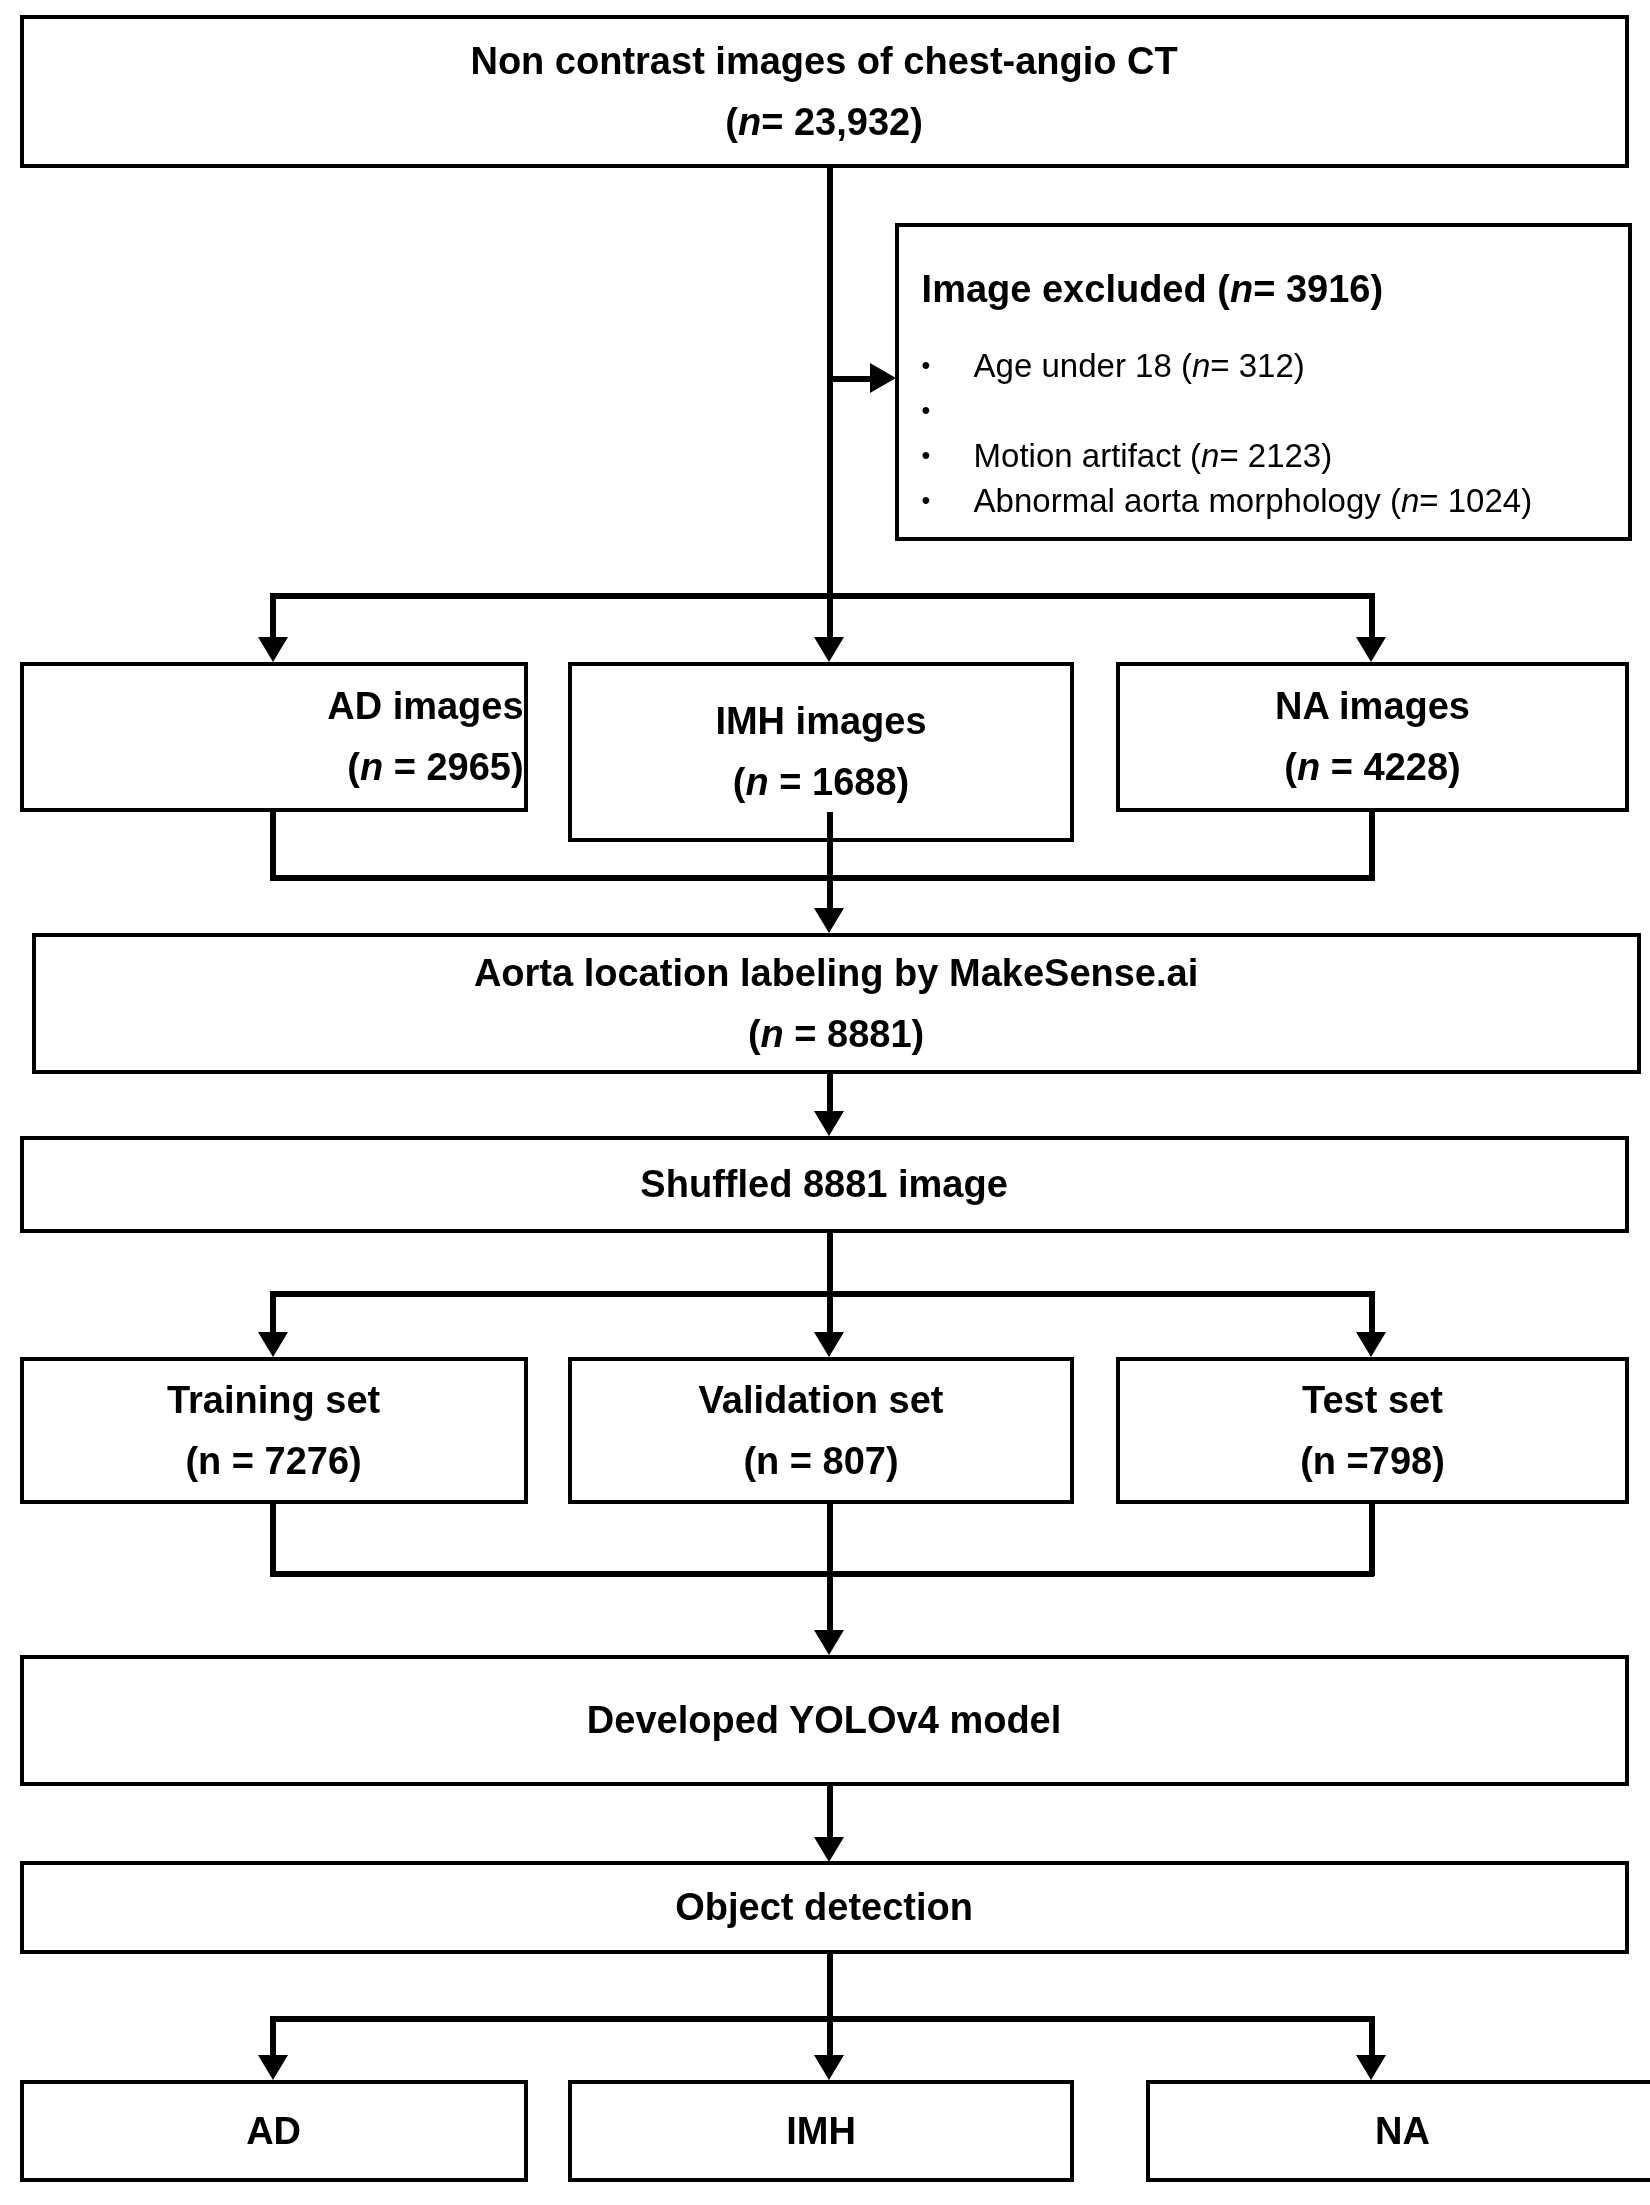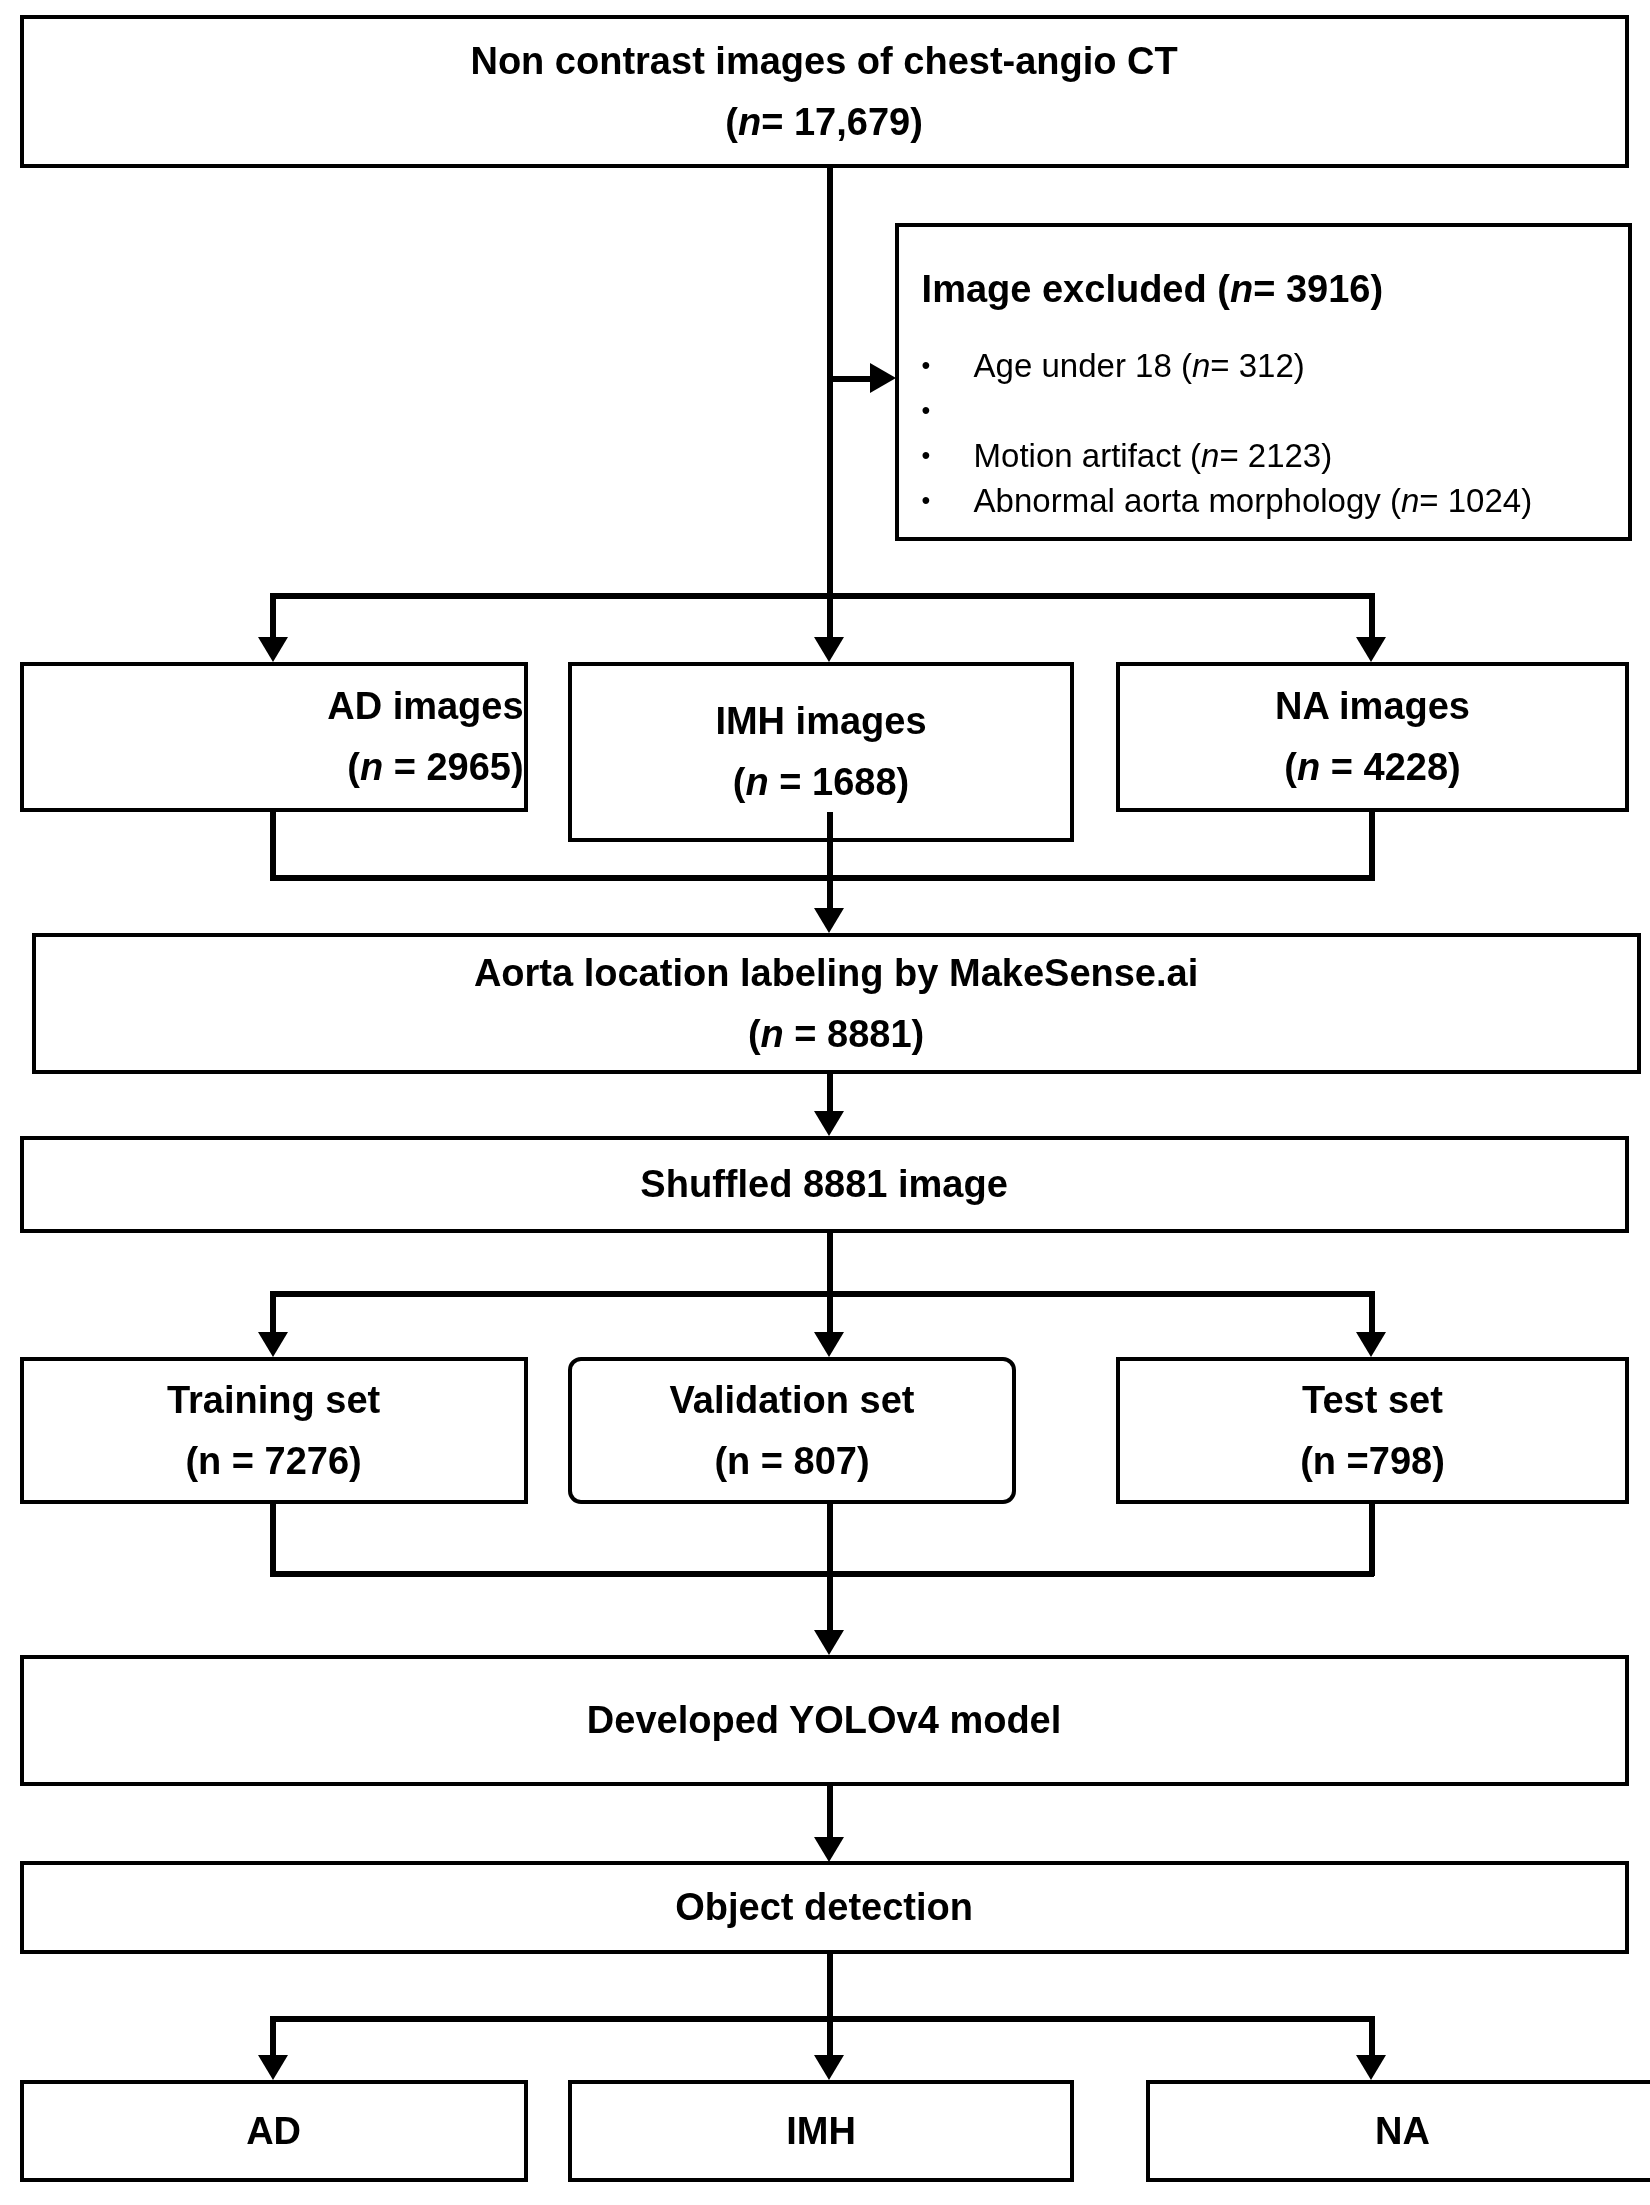--- a/index.html
+++ b/index.html
@@ -53,21 +53,21 @@
     border-left:26px solid #000;
   }
 </style>
 </head>
 <body>
 
 <div class="canvas">
 
   <div class="box" style="left:19.6px;top:15px;width:1609px;height:153px;">
     <div class="cline">Non contrast images of chest-angio CT</div>
-    <div class="cline"><span>(</span><i>n</i><span>= 17,679)</span></div>
+    <div class="cline"><span>(</span><i>n</i><span>= 23,932)</span></div>
   </div>
 
   <div class="box excluded" style="left:895px;top:223px;width:737px;height:318px;">
     <div class="ex-header"><span>Image excluded (</span><i>n</i><span>= 3916)</span></div>
     <div class="ex-list">
       <div class="bullet"><span class="dot">•</span><span><span>Age under 18 (</span><i>n</i><span>= 312)</span></span></div>
       <div class="bullet"><span class="dot">•</span></div>
       <div class="bullet"><span class="dot">•</span><span><span>Motion artifact (</span><i>n</i><span>= 2123)</span></span></div>
       <div class="bullet"><span class="dot">•</span><span><span>Abnormal aorta morphology (</span><i>n</i><span>= 1024)</span></span></div>
     </div>
@@ -95,21 +95,21 @@
 
   <div class="box" style="left:19.6px;top:1136px;width:1609px;height:97px;">
     <div class="cline">Shuffled 8881 image</div>
   </div>
 
   <div class="box" style="left:19.6px;top:1357px;width:508px;height:147px;">
     <div class="cline">Training set</div>
     <div class="cline">(n = 7276)</div>
   </div>
 
-  <div class="box" style="left:568px;top:1357px;width:448px;height:147px;border-radius:13px;">
+  <div class="box" style="left:568px;top:1357px;width:506px;height:147px;">
     <div class="cline">Validation set</div>
     <div class="cline">(n = 807)</div>
   </div>
 
   <div class="box" style="left:1116px;top:1357px;width:513px;height:147px;">
     <div class="cline">Test set</div>
     <div class="cline">(n =798)</div>
   </div>
 
   <div class="box" style="left:19.6px;top:1655px;width:1609px;height:131px;">

